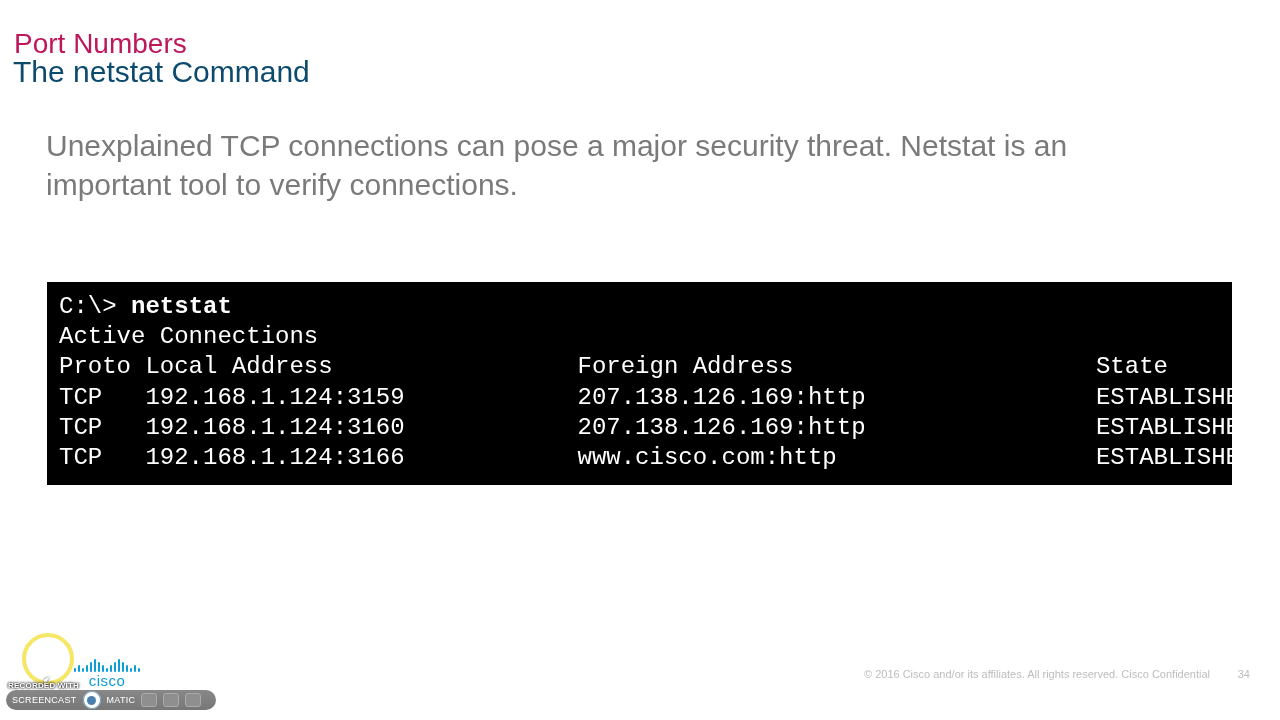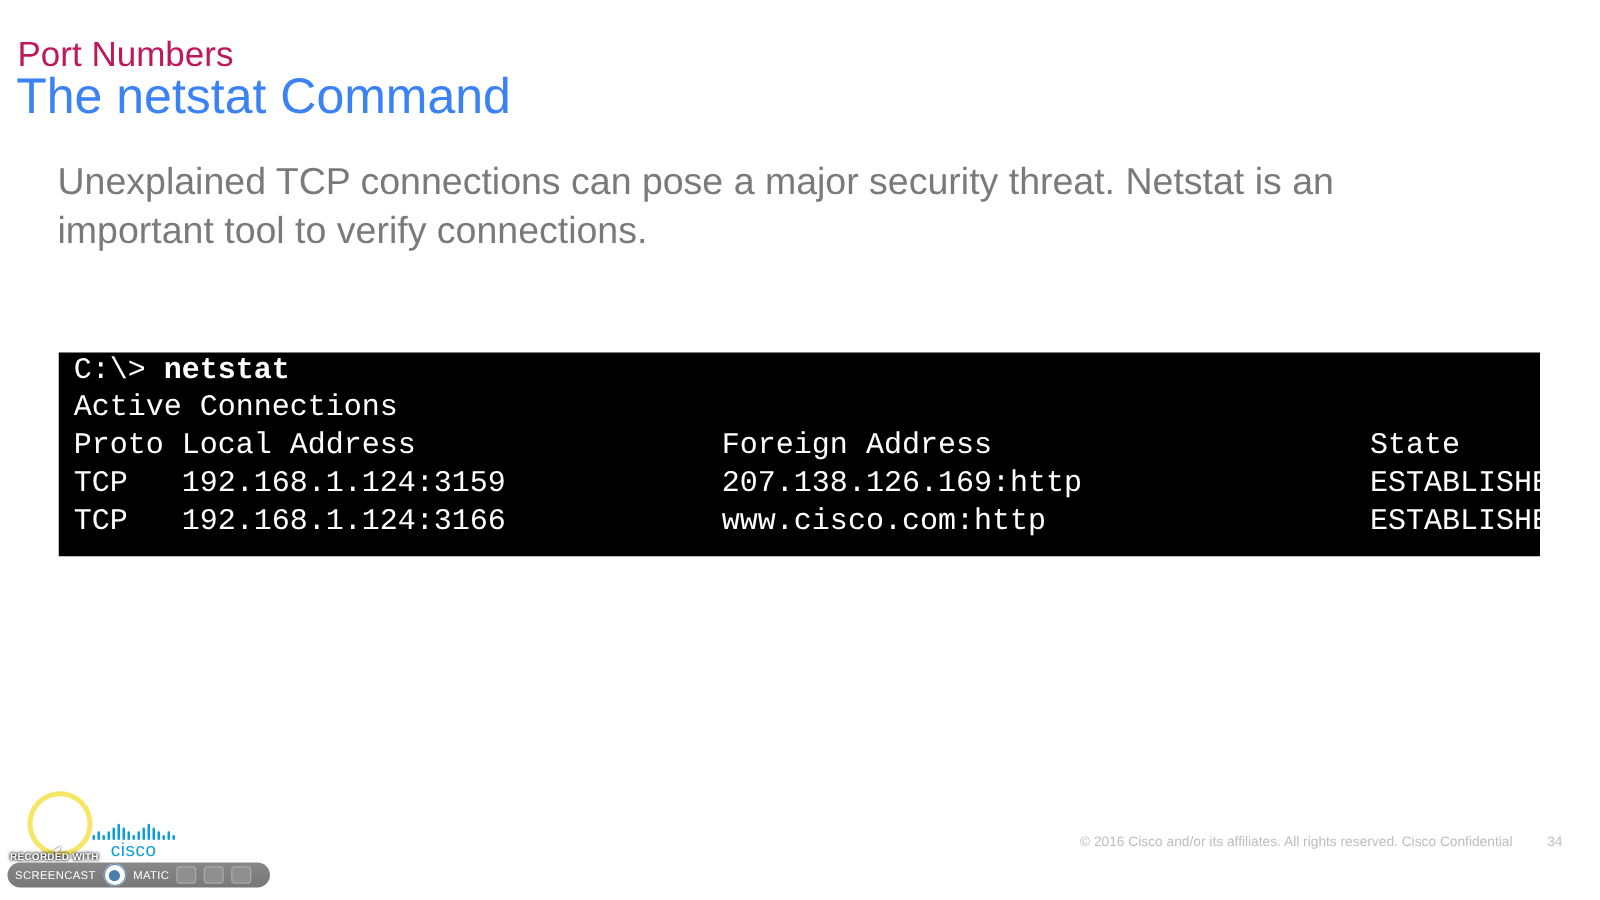--- a/index.html
+++ b/index.html
@@ -16,43 +16,43 @@
       top: 28px;
       left: 14px;
       font-size: 28px;
       color: #be185d;
       font-weight: 400;
     }
     .slide-title {
       position: absolute;
       top: 55px;
       left: 13px;
-      font-size: 40px;
-      color: #3b82f6;
+      font-size: 30px;
+      color: #0c4a6e;
       font-weight: 400;
     }
     .slide-body {
       position: absolute;
       top: 126px;
       left: 46px;
       right: 80px;
       font-size: 30px;
       color: #7a7a7a;
       line-height: 1.3;
     }
     .terminal {
       position: absolute;
       top: 282px;
       left: 47px;
       width: 1185px;
       background: #000;
       color: #fff;
       font-family: "Courier New", Courier, monospace;
       font-size: 24px;
-      padding: 0 12px 12px 12px;
+      padding: 10px 12px 12px 12px;
       line-height: 1.26;
     }
     .terminal .prompt { white-space: pre; }
     .terminal .command { font-weight: bold; }
     .terminal .active-conn { white-space: pre; }
     .terminal .row { white-space: pre; }
 
     .cisco-logo {
       position: absolute;
       bottom: 32px;
@@ -187,20 +187,21 @@
 <div class="slide-subtitle">Port Numbers</div>
 <div class="slide-title">The netstat Command</div>
 <div class="slide-body">Unexplained TCP connections can pose a major security threat. Netstat is an important tool to verify connections.</div>
 
 <div class="terminal">
   <div class="prompt"><span>C:\&gt; </span><span class="command">netstat</span></div>
   <div class="active-conn">Active Connections</div>
   <div class="row" id="term-header">Proto Local Address                 Foreign Address                     State</div>
   <div id="term-rows">
       <div class="row">TCP   192.168.1.124:3159            207.138.126.169:http                ESTABLISHED</div>
+      <div class="row">TCP   192.168.1.124:3160            207.138.126.169:http                ESTABLISHED</div>
       <div class="row">TCP   192.168.1.124:3166            www.cisco.com:http                  ESTABLISHED</div>
     </div>
 </div>
 
 <div class="cisco-logo">
   <div class="cisco-bars">
     <span style="height:4px"></span>
       <span style="height:7px"></span>
       <span style="height:4px"></span>
     <span style="height:7px"></span>

